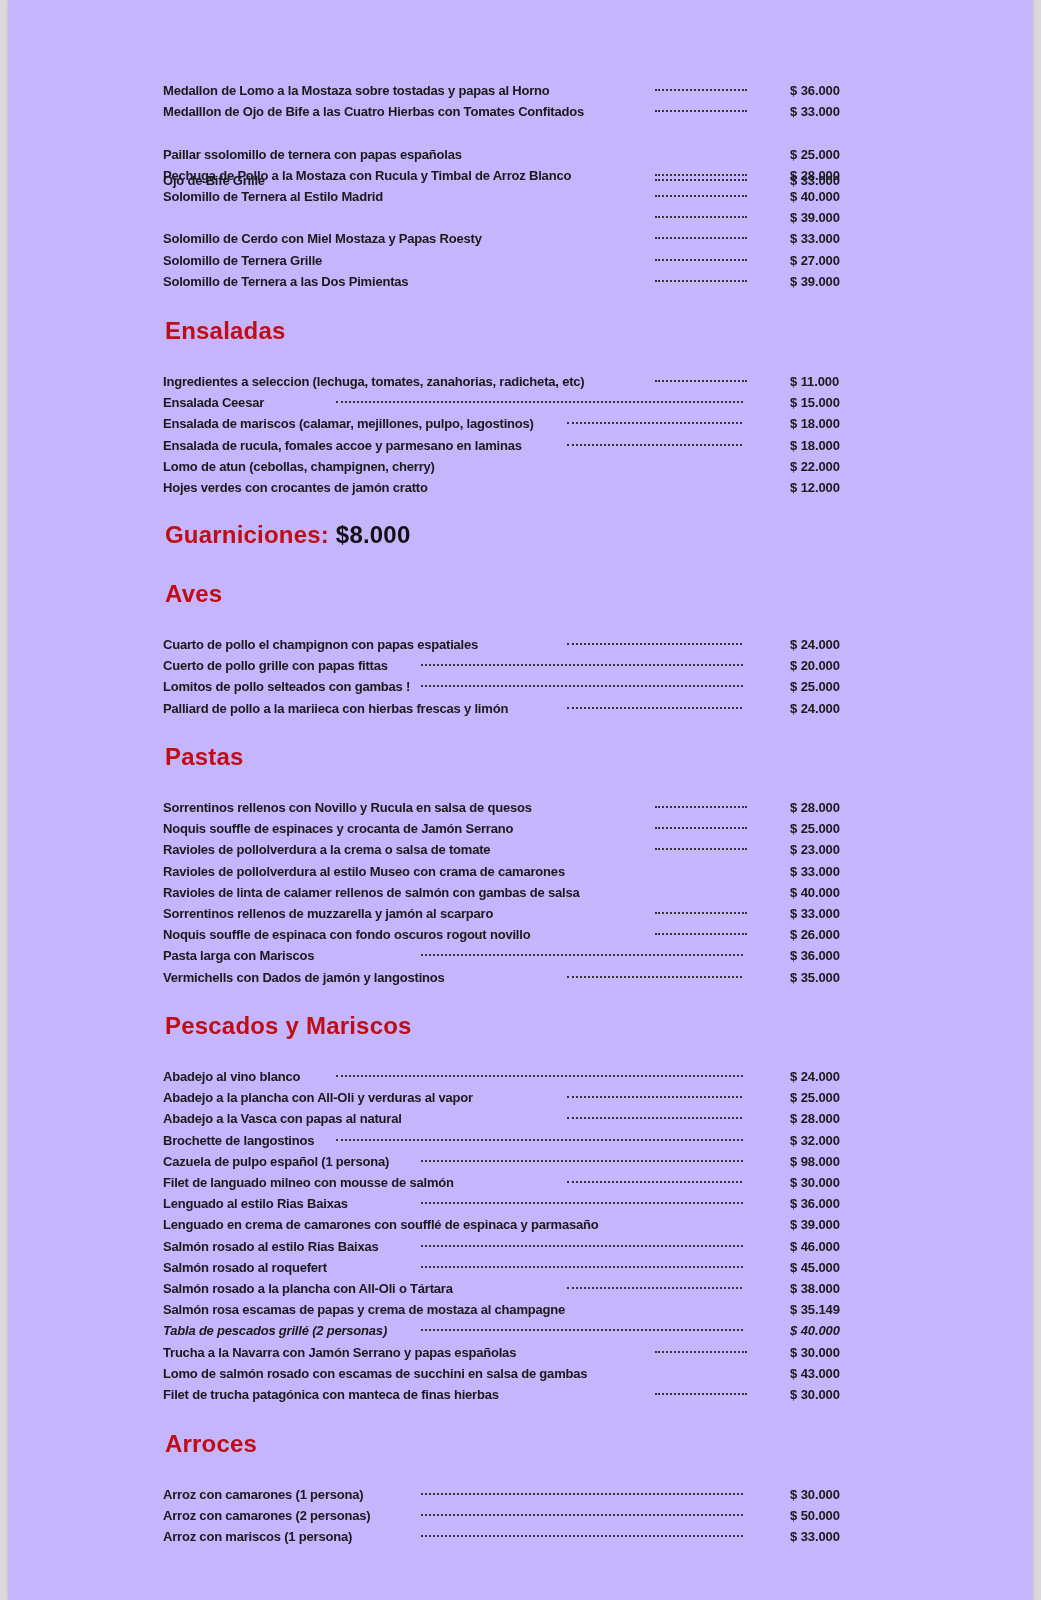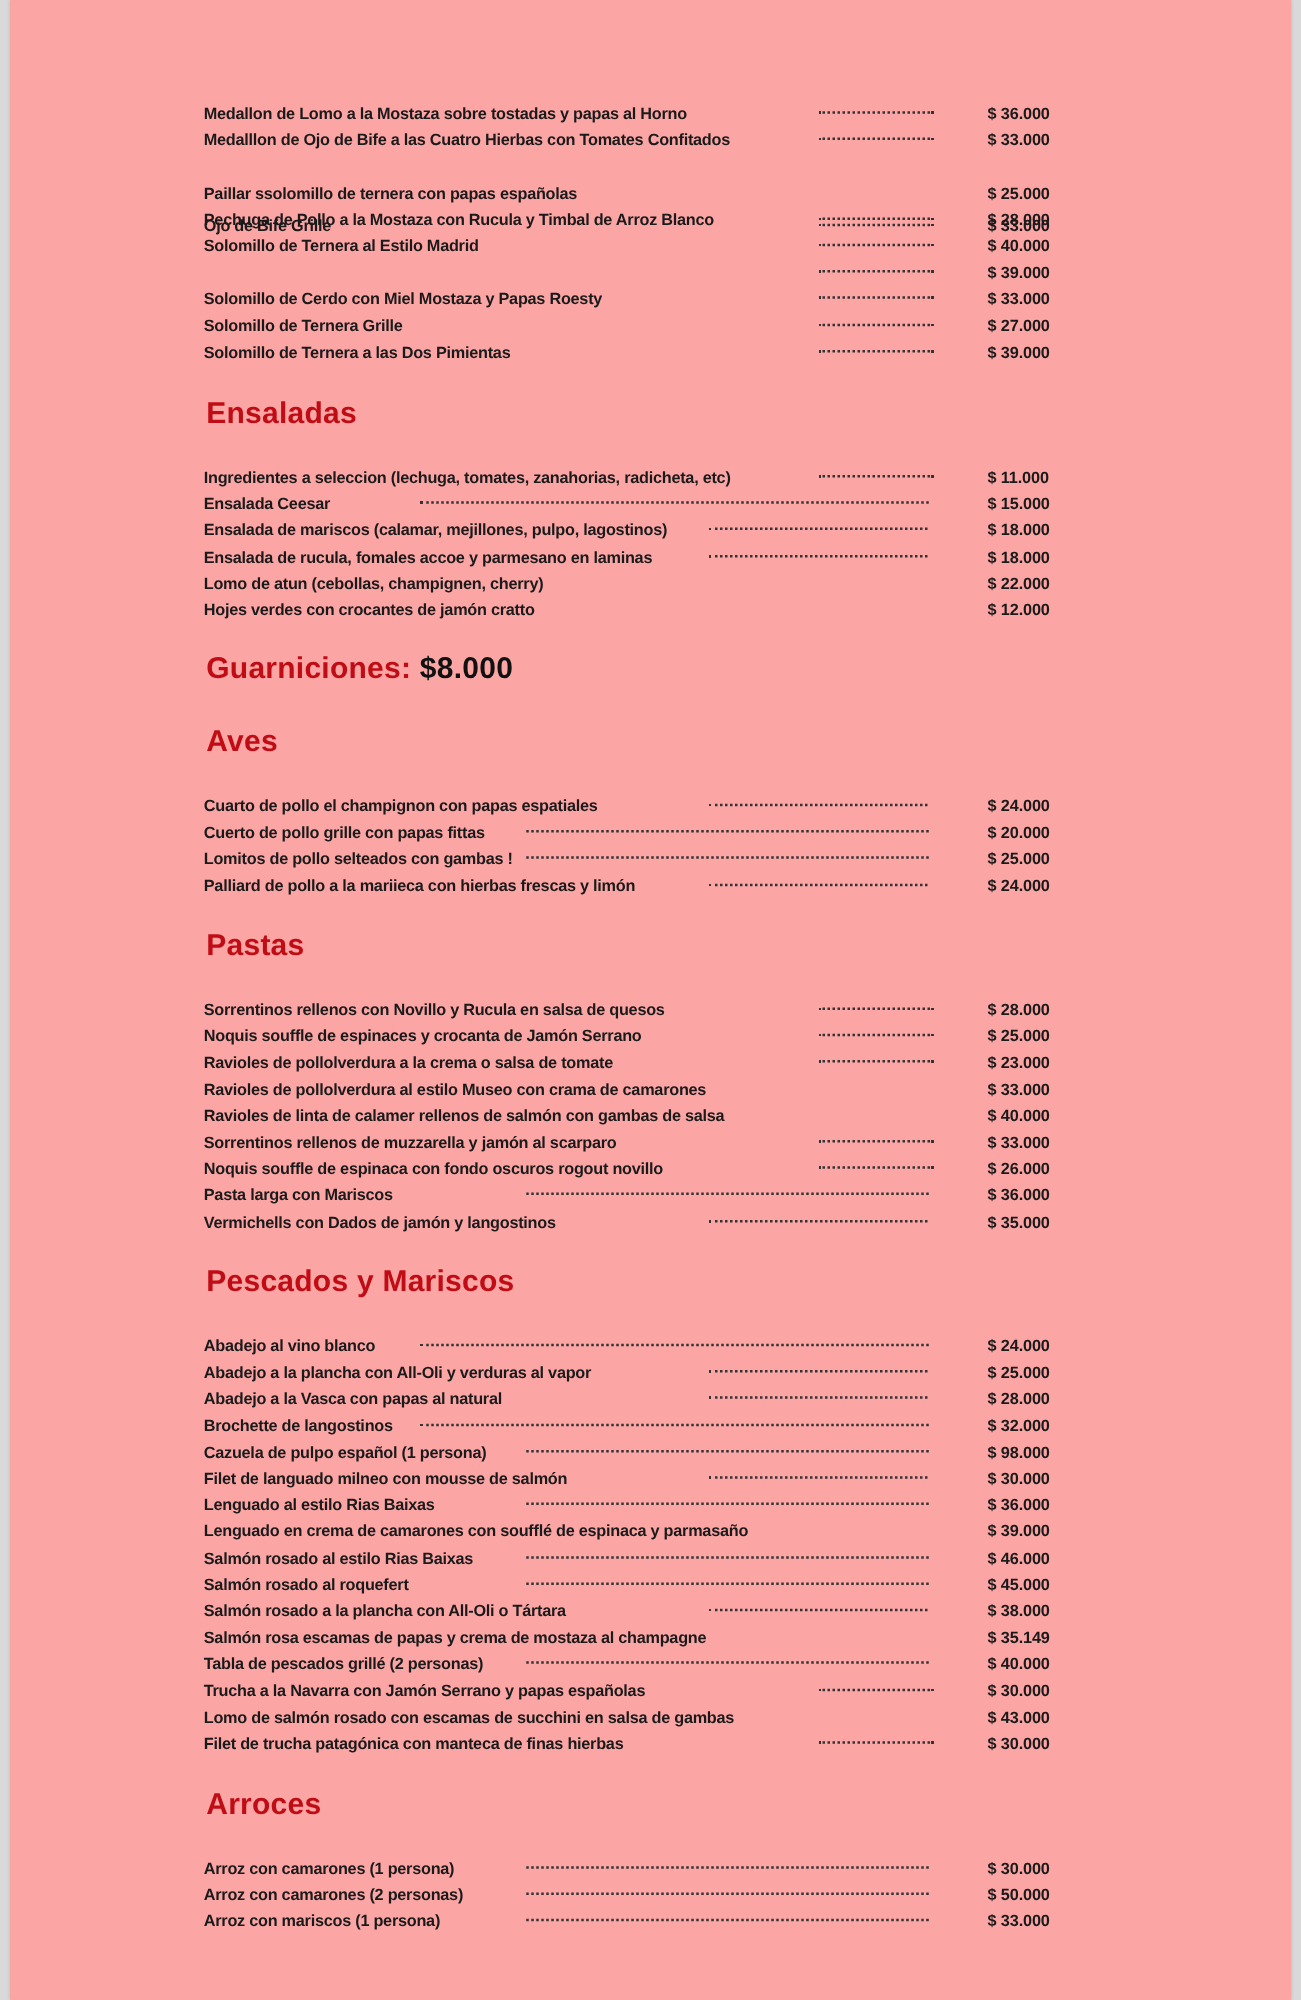--- a/index.html
+++ b/index.html
@@ -4,21 +4,21 @@
 <style>
   html, body { margin: 0; padding: 0; }
   body {
     width: 1041px; height: 1600px; overflow: hidden;
     background: #d9d9d9;
     font-family: "Liberation Sans", sans-serif;
     color: #1a1a1a;
   }
   .page {
     position: absolute; left: 8px; top: 0; width: 1025px; height: 1600px;
-    background: #fca5a5;
+    background: #c4b5fd;
     box-shadow: 0 0 3px rgba(0,0,0,0.15);
   }
   .content { position: absolute; left: 155px; top: 0; width: 700px; }
   .section { position: absolute; left: 0; width: 700px; }
   .heading {
     position: absolute; left: 2px;
     font-family: "Liberation Sans", sans-serif;
     font-weight: bold; font-size: 24px; color: #c00d15;
     letter-spacing: 0.2px; white-space: nowrap;
   }
@@ -257,21 +257,21 @@
         </div>
         <div class="row" style="top: 212px;">
           <span class="name">Salmón rosado a la plancha con All-Oli o Tártara</span>
           <span class="dots mid"></span>
           <span class="price">$ 38.000</span>
         </div>
         <div class="row" style="top: 233.2px;">
           <span class="name">Salmón rosa  escamas de papas y crema de mostaza al champagne</span>
           <span class="price">$ 35.149</span>
         </div>
-        <div class="row" style="top: 254.4px;">
+        <div class="row" style="top: 254.4px; font-style: italic;">
           <span class="name">Tabla de pescados grillé (2 personas)</span>
           <span class="dots long"></span>
           <span class="price">$ 40.000</span>
         </div>
         <div class="row" style="top: 275.6px;">
           <span class="name">Trucha a la Navarra con Jamón Serrano y papas españolas</span>
           <span class="dots short"></span>
           <span class="price">$ 30.000</span>
         </div>
         <div class="row" style="top: 296.8px;">

